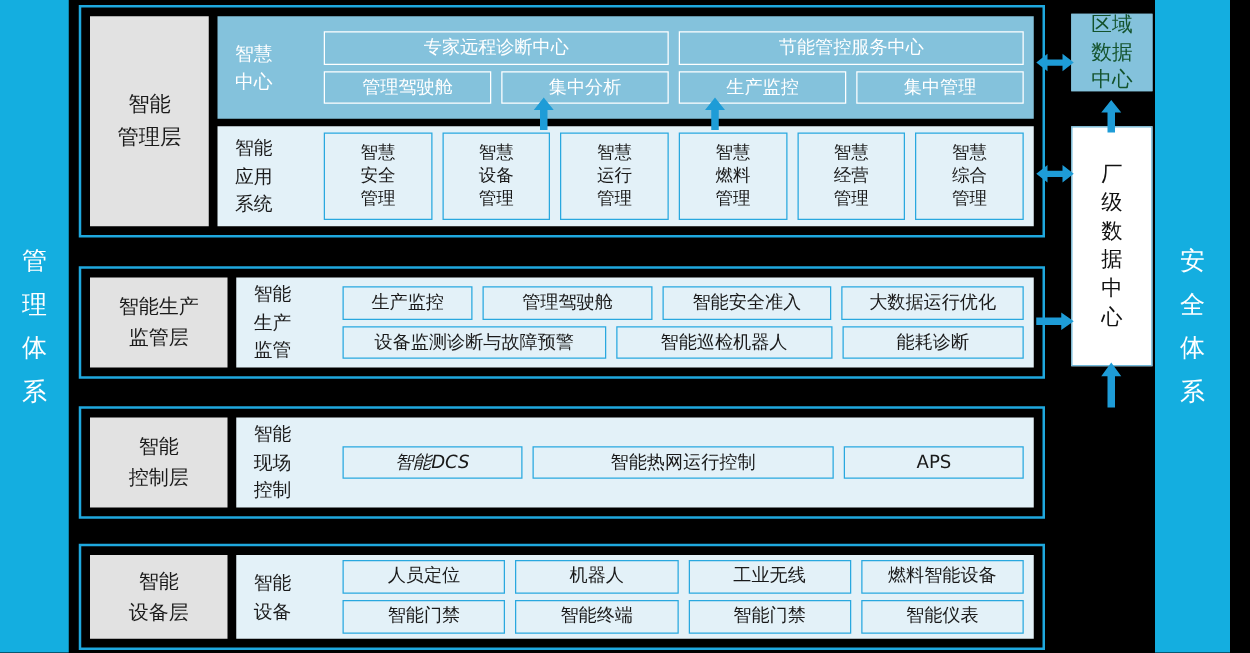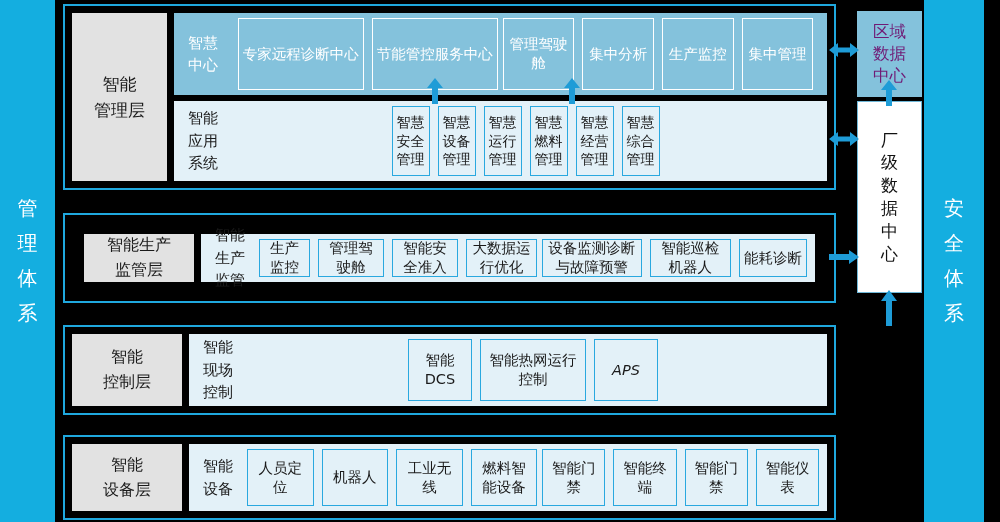--- a/index.html
+++ b/index.html
@@ -54,22 +54,22 @@
   .row-app{background:#E3F1F8;}
   .row-plain{background:#E3F1F8;}
 
   .row-title{
     flex:0 0 58px;display:flex;align-items:center;justify-content:center;
     text-align:center;font-size:15px;line-height:1.5;
     color:#1a1a1a;
   }
   .row-title.white{color:#ffffff;}
   .row-cells{
-    flex:1 1 auto;display:flex;justify-content:center;
-    gap:5px;padding:5px 8px 5px 0;box-sizing:border-box;
+    flex:1 1 auto;display:flex;flex-direction:column;justify-content:center;
+    gap:5px;padding:5px 8px 5px 0;box-sizing:border-box;margin-left:27px;
   }
   .cell-line{display:flex;gap:8px;align-items:stretch;}
 
   .chip{
     border:1px solid #29A8DF;
     background:transparent;
     display:flex;align-items:center;justify-content:center;
     text-align:center;
     font-size:14.5px;color:#1a1a1a;
     box-sizing:border-box;
@@ -78,33 +78,33 @@
   }
   .chip.onblue{border:1px solid #ffffff;color:#ffffff;background:transparent;}
   .chip.tall{line-height:1.32;font-size:14px;white-space:pre-line;}
 
   
   #layer-manage{left:63px;top:4px;width:773px;height:186px;padding:7px;}
   #layer-manage .layer-label{width:95px;margin-right:7px;font-size:17px;}
   #layer-manage .row-center{height:88px;}
   #layer-manage .row-app{height:84px;margin-top:6px;}
 
-  #layer-monitor{left:63px;top:213px;width:773px;height:90px;padding:19px;}
+  #layer-monitor{left:63px;top:213px;width:773px;height:90px;padding:7px;}
   #layer-monitor .layer-label{width:110px;margin-right:7px;font-size:16px;}
 
   #layer-control{left:63px;top:325px;width:773px;height:90px;padding:7px;}
   #layer-control .layer-label{width:110px;margin-right:7px;font-size:16px;}
 
   #layer-device{left:63px;top:435px;width:773px;height:85px;padding:7px;}
   #layer-device .layer-label{width:110px;margin-right:7px;font-size:16px;}
 
   
   .dc-region{
-    position:absolute;left:857px;top:11px;width:65px;height:86px;
-    background:#84C2DC;color:#701a75;
+    position:absolute;left:857px;top:11px;width:65px;height:62px;
+    background:#84C2DC;color:#14532d;
     display:flex;align-items:center;justify-content:center;
     font-size:16.5px;line-height:1.32;text-align:center;
     white-space:pre-line;
     border:1px solid #84C2DC;box-sizing:border-box;
   }
   .dc-plant{
     position:absolute;left:857px;top:101px;width:65px;height:192px;
     background:#ffffff;color:#111;
     border:1px solid #6FB8D8;box-sizing:border-box;
     display:flex;align-items:center;justify-content:center;
@@ -210,23 +210,23 @@
   <div class="layer" id="layer-control">
     <div class="layer-label" style="white-space:pre-line">智能
 控制层</div>
     <div class="layer-body">
       <div class="row row-plain" style="height:100%;">
         <div class="row-title" style="white-space:pre-line">智能
 现场
 控制</div>
         <div class="row-cells">
           <div class="cell-line">
-            <div class="chip" style="flex:1 1 26%;">智能DCS</div>
+            <div class="chip" style="flex:1 1 26%;font-style:italic;">智能DCS</div>
             <div class="chip" style="flex:1 1 44%;">智能热网运行控制</div>
-            <div class="chip" style="flex:1 1 26%;font-style:italic;">APS</div>
+            <div class="chip" style="flex:1 1 26%;">APS</div>
           </div>
         </div>
       </div>
     </div>
   </div>
 
   <div class="layer" id="layer-device">
     <div class="layer-label" style="white-space:pre-line">智能
 设备层</div>
     <div class="layer-body">

